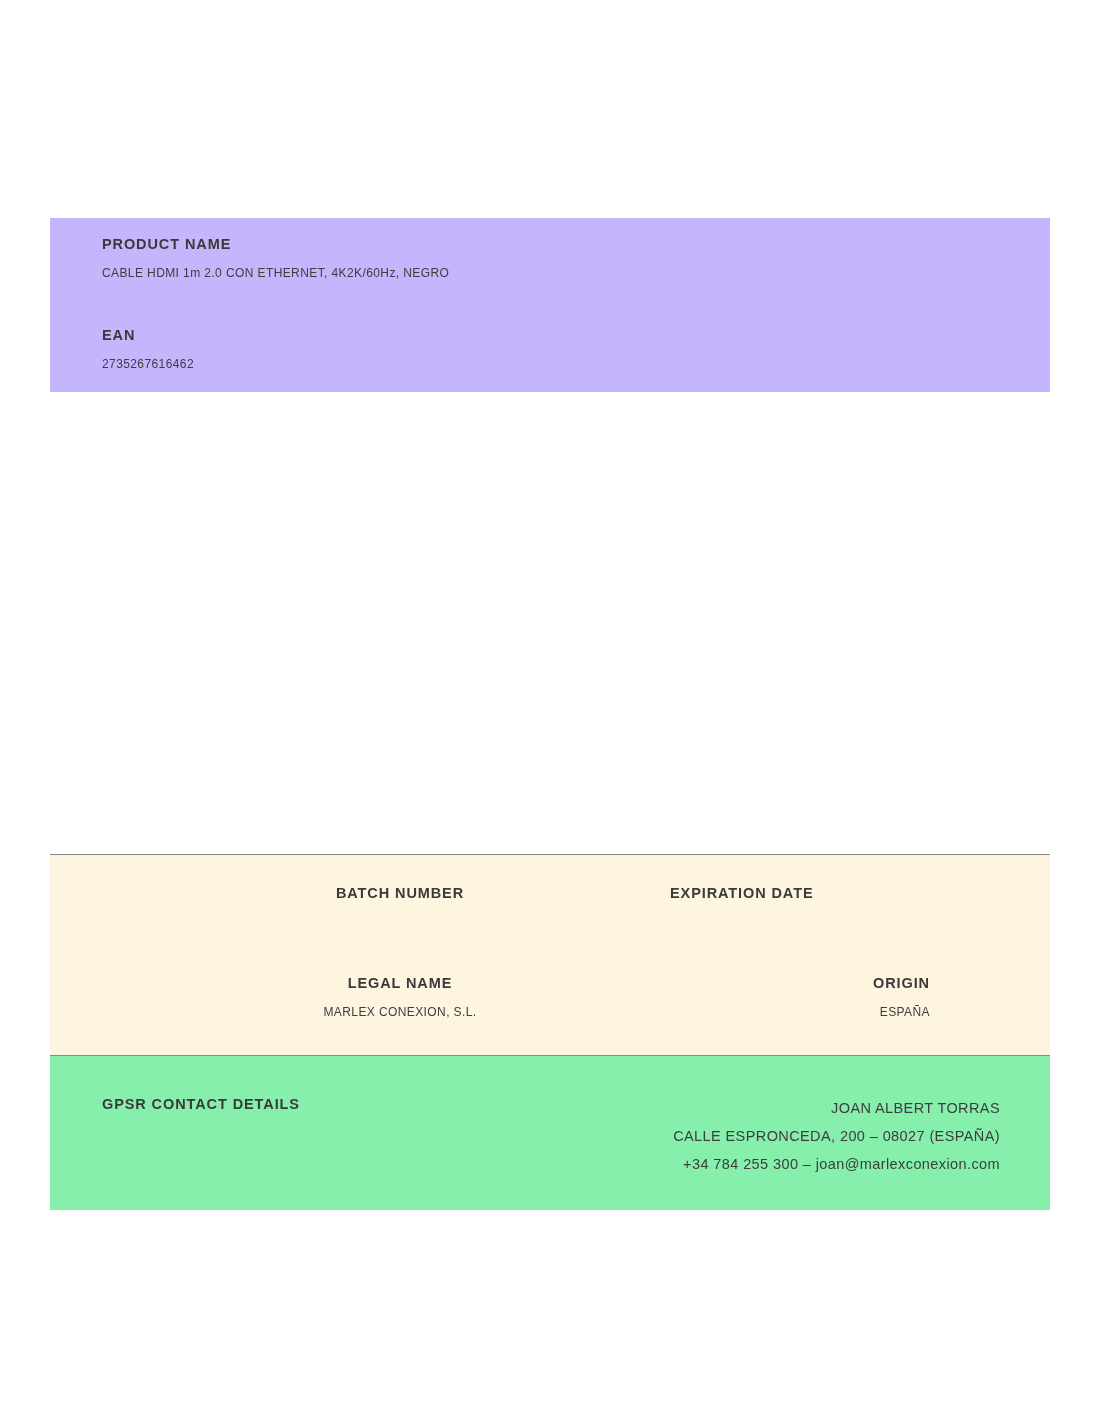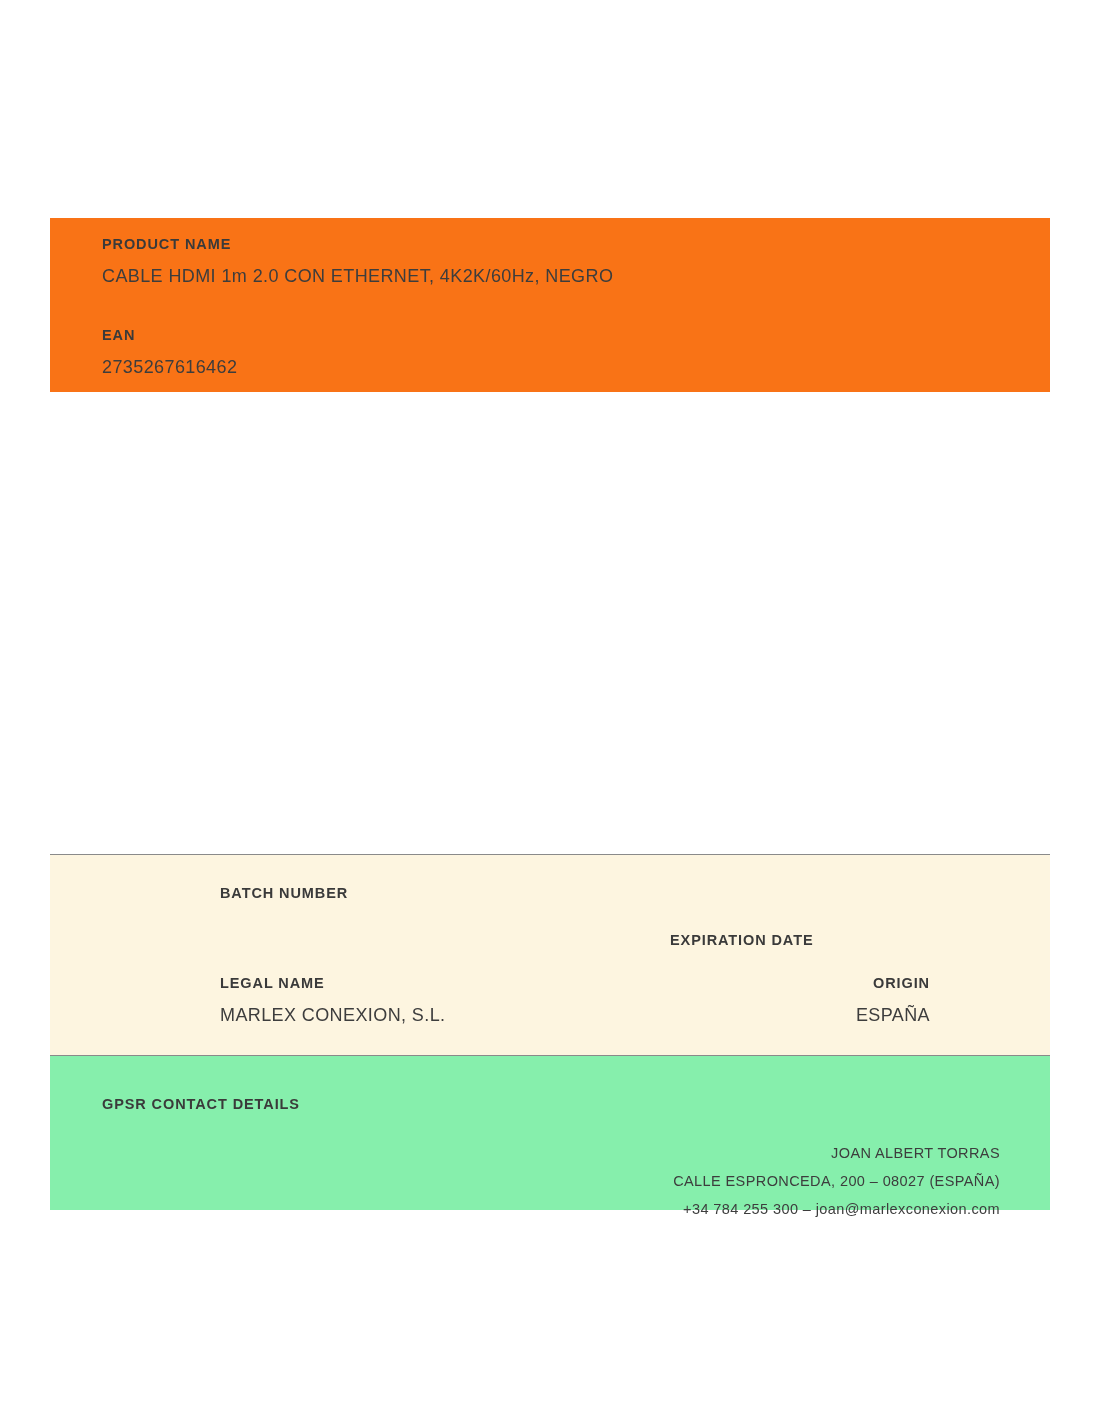--- a/index.html
+++ b/index.html
@@ -24,34 +24,34 @@
     height: 1422px;
   }
 
   
   .product-block {
     position: absolute;
     left: 50px;
     top: 218px;
     width: 1000px;
     height: 222px;
-    background: #f97316;
+    background: #c4b5fd;
     box-sizing: border-box;
     border-bottom: 1px solid #8a8a8a;
   }
 
   .field-label {
     font-size: 14.5px;
     font-weight: bold;
     letter-spacing: 0.9px;
     color: #3a3a3a;
   }
 
   .field-value {
-    font-size: 18px;
+    font-size: 12px;
     font-weight: normal;
     letter-spacing: 0.4px;
     color: #3d3d3d;
   }
 
   .product-name-label {
     position: absolute;
     left: 52px;
     top: 18px;
   }
@@ -89,37 +89,37 @@
     width: 1000px;
     height: 202px;
     background: #fdf5e0;
     box-sizing: border-box;
     border-top: 1px solid #8a8a8a;
     border-bottom: 1px solid #8a8a8a;
   }
 
   .col-center {
     position: absolute;
+    text-align: center;
     width: 360px;
   }
   .col-left-align {
     position: absolute;
     text-align: left;
   }
 
   .batch-number-label {
     left: 170px;
     top: 30px;
   }
   .expiration-label {
     left: 620px;
     top: 30px;
     width: 260px;
     text-align: left;
-    margin-top: 47px;
   }
   .legal-name-label {
     left: 170px;
     top: 120px;
   }
   .legal-name-value {
     left: 170px;
     top: 150px;
   }
   .origin-label {
@@ -150,21 +150,20 @@
     position: absolute;
     left: 52px;
     top: 40px;
   }
 
   .gpsr-contact-lines {
     position: absolute;
     right: 50px;
     top: 38px;
     text-align: right;
-    margin-top: 45px;
   }
   .gpsr-contact-lines div {
     font-size: 14.5px;
     letter-spacing: 0.4px;
     line-height: 28px;
     color: #3d3d3d;
   }
 </style>
 </head>
 <body>

